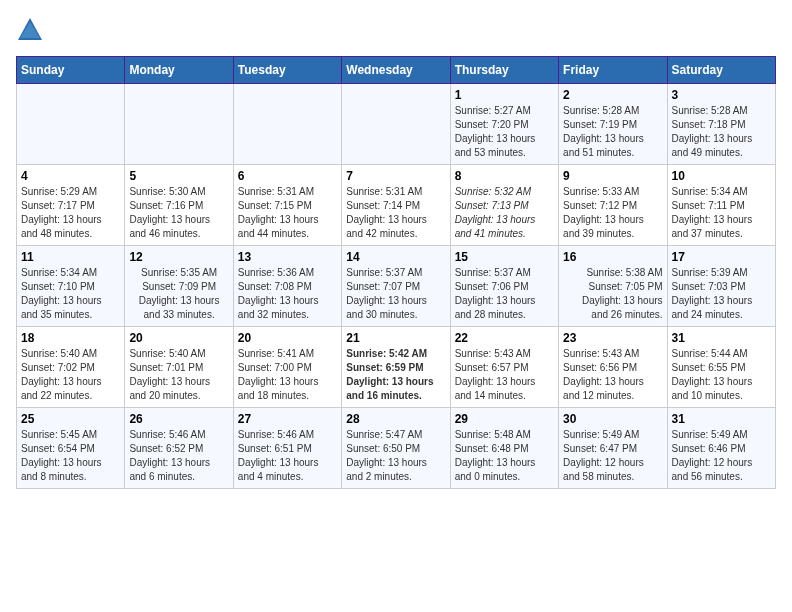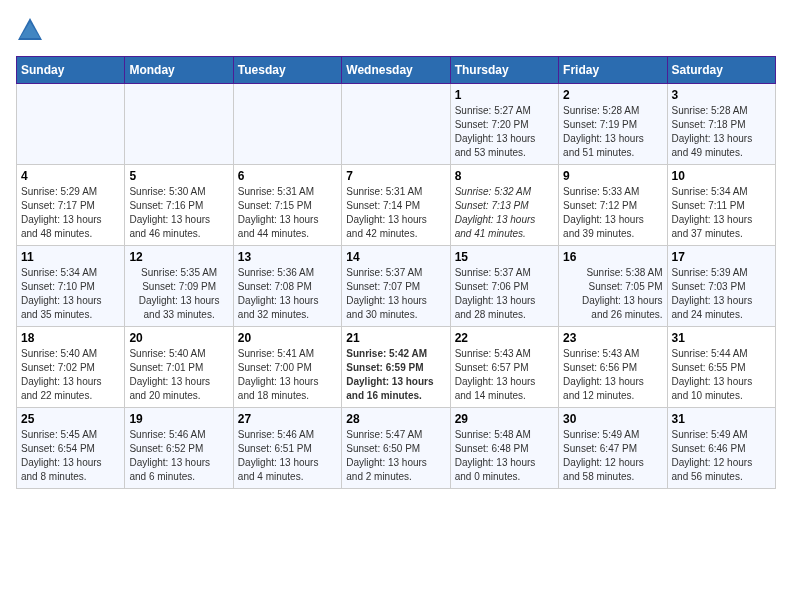--- a/index.html
+++ b/index.html
@@ -277,21 +277,21 @@
         </td>
       </tr>
       <tr>
         <td>
           <span class="day-num">25</span>
           <div class="day-info" style="white-space: pre-line;">Sunrise: 5:45 AM
 Sunset: 6:54 PM
 Daylight: 13 hours and 8 minutes.</div>
         </td>
         <td>
-          <span class="day-num">19</span>
+          <span class="day-num">26</span>
           <div class="day-info" style="white-space: pre-line;">Sunrise: 5:46 AM
 Sunset: 6:52 PM
 Daylight: 13 hours and 6 minutes.</div>
         </td>
         <td>
           <span class="day-num">27</span>
           <div class="day-info" style="white-space: pre-line;">Sunrise: 5:46 AM
 Sunset: 6:51 PM
 Daylight: 13 hours and 4 minutes.</div>
         </td>

